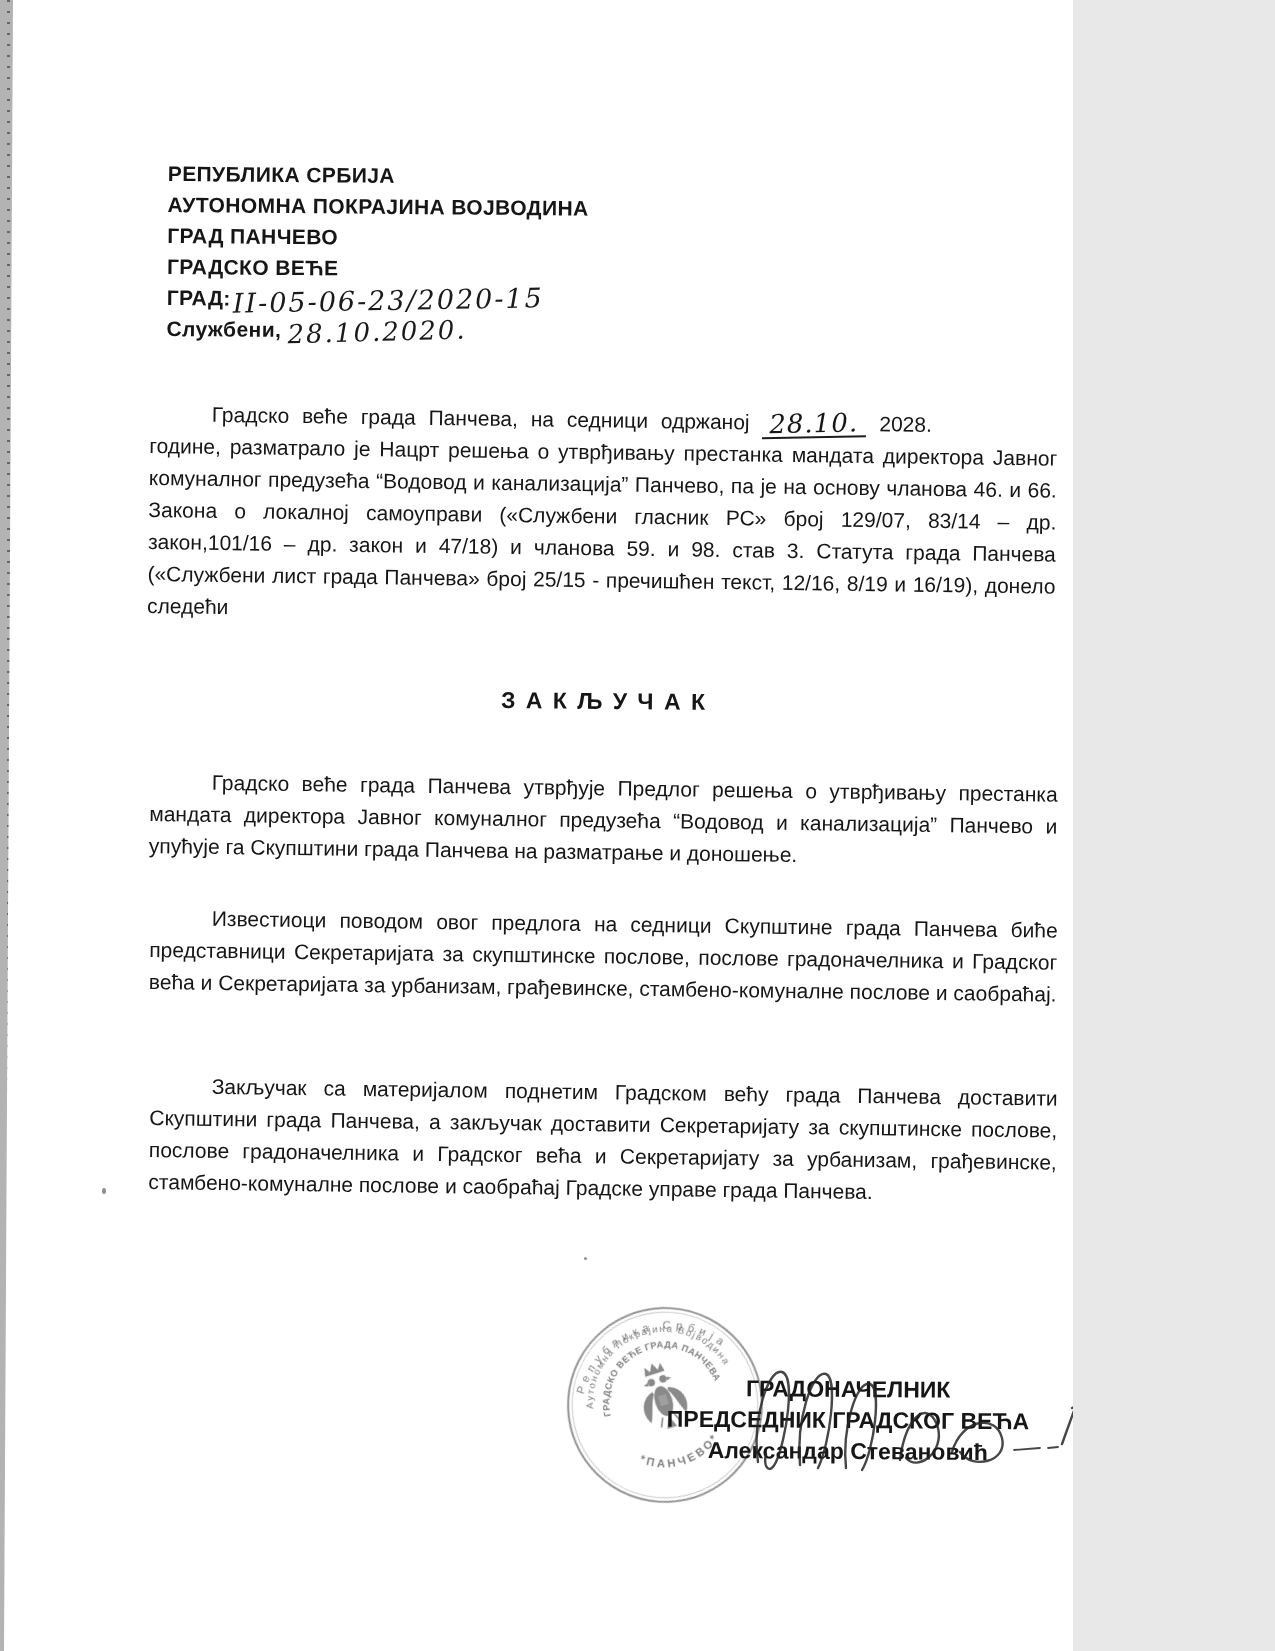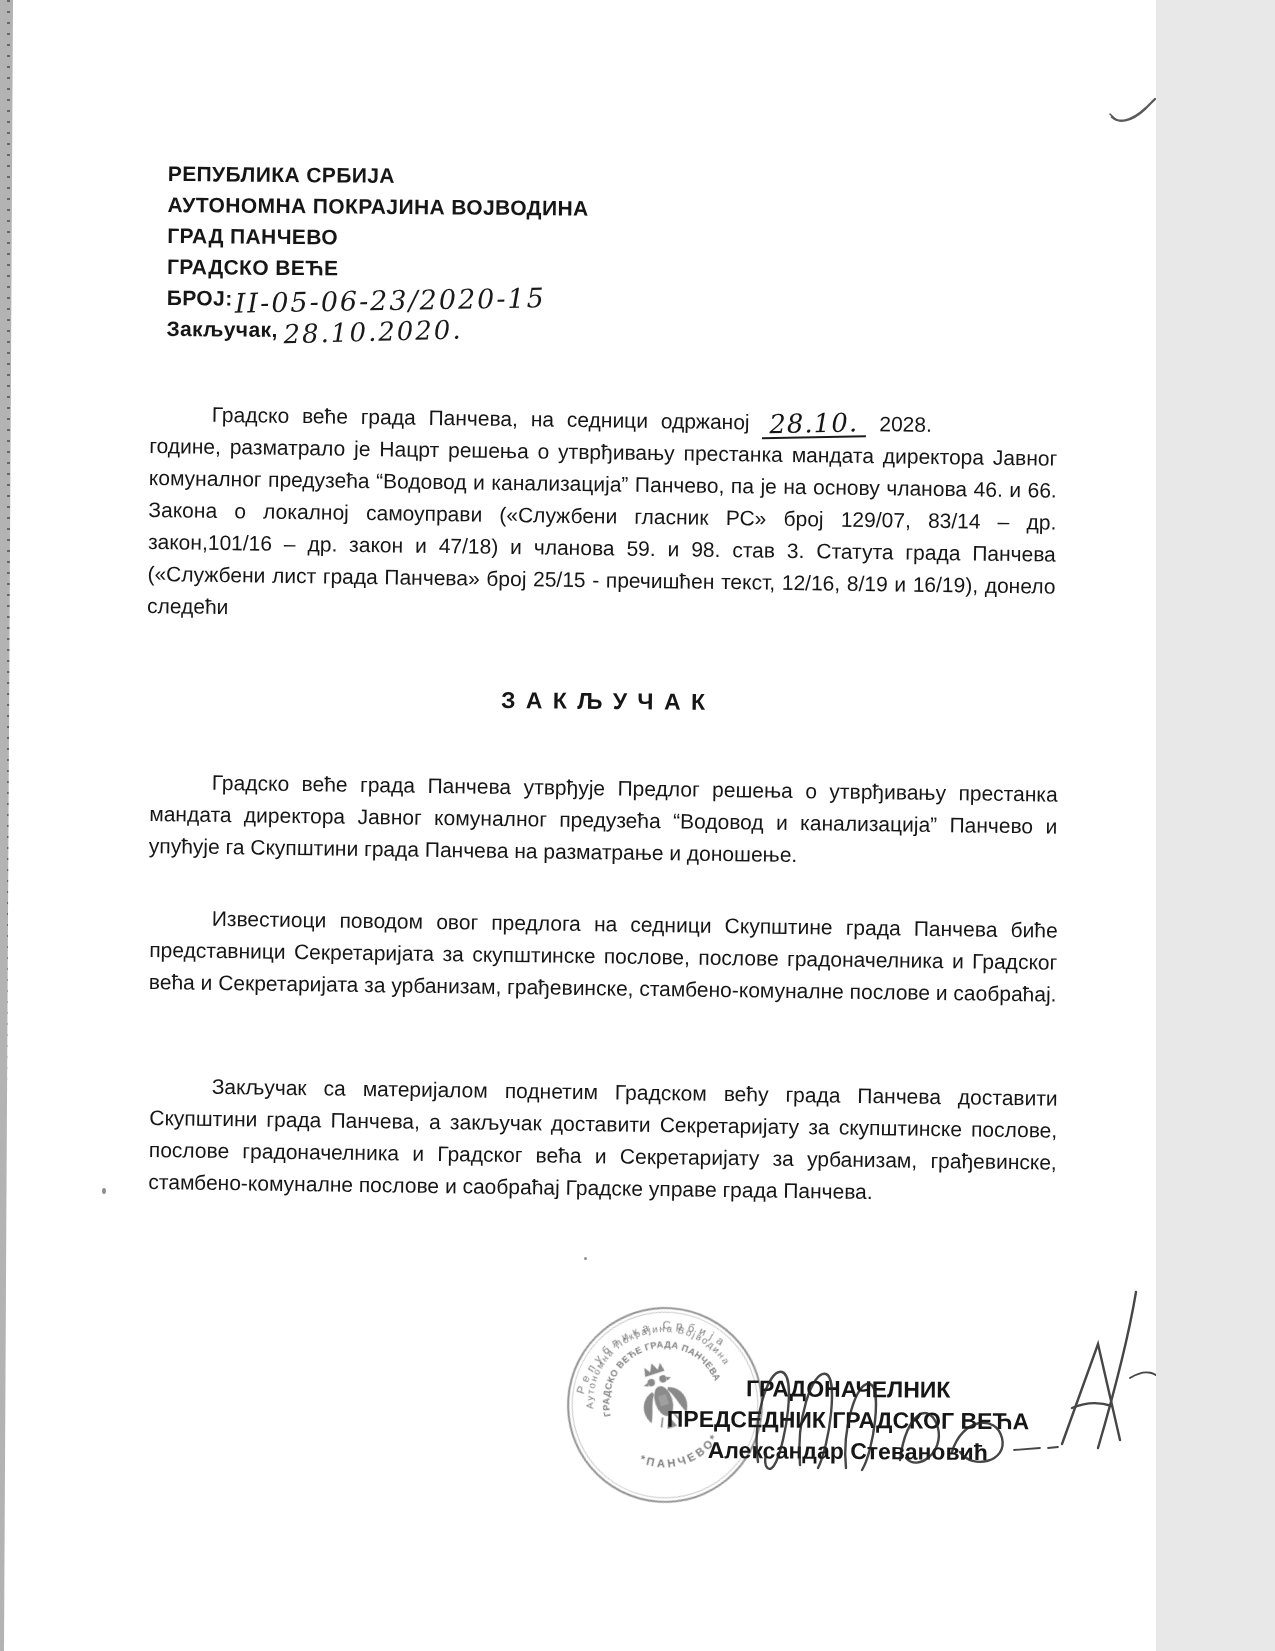--- a/index.html
+++ b/index.html
@@ -1,17 +1,17 @@
 <!DOCTYPE html>
 <html><head>
 <meta charset="utf-8">
 <style>
   html,body{margin:0;padding:0;background:#e8e8e8;}
   .page{
-    position:relative;width:1156px;height:1651px;background:#ffffff;
+    position:relative;width:1073px;height:1651px;background:#ffffff;
     overflow:hidden;font-family:"Liberation Sans",sans-serif;color:#161616;
   }
   
   .edge-left{
     position:absolute;left:0;top:0;width:13px;height:100%;
     background:#b3b3b3;
     clip-path:polygon(0 0,13px 0,4px 100%,0 100%);
   }
   .edge-left::after{
     content:"";position:absolute;left:7px;top:0;width:3px;height:100%;
@@ -88,24 +88,24 @@
     <path d="M 14,25 C 20,31 32,31 48,16 C 52,12 55,9 57,7" fill="none" stroke="#5a5a5a" stroke-width="2.4" stroke-linecap="round"></path>
     <path d="M 12,22 L 17,27" fill="none" stroke="#5a5a5a" stroke-width="1.6" stroke-linecap="round"></path>
   </svg>
 
   <div class="letterhead">
     <div>РЕПУБЛИКА  СРБИЈА</div>
     <div>АУТОНОМНА ПОКРАЈИНА ВОЈВОДИНА</div>
     <div>ГРАД ПАНЧЕВО</div>
     <div>ГРАДСКО ВЕЋЕ</div>
     <div>
-      <span>БРОЈ:</span><span class="hw hw-number">II-05-06-23/2020-15</span>
+      <span>ГРАД:</span><span class="hw hw-number">II-05-06-23/2020-15</span>
     </div>
     <div>
-      <span>Закључак,</span><span class="hw hw-date-top">28.10.2020.</span>
+      <span>Службени,</span><span class="hw hw-date-top">28.10.2020.</span>
     </div>
   </div>
 
   <p class="para p1">
     <span class="p1-lead">Градско веће града Панчева, на седници одржаној</span>
     <span class="hw-date-inline">28.10.</span>
     <span>2028.</span><br>
     <span>године, разматрало је Нацрт решења о утврђивању престанка мандата директора Јавног комуналног предузећа “Водовод и канализација” Панчево, па је на основу чланова 46. и 66. Закона о локалној самоуправи («Службени гласник РС» број 129/07, 83/14 – др. закон,101/16 – др. закон и 47/18) и чланова 59. и 98. став 3. Статута града Панчева («Службени лист града Панчева» број 25/15 - пречишћен текст, 12/16, 8/19 и 16/19), донело следећи</span>
   </p>
 

